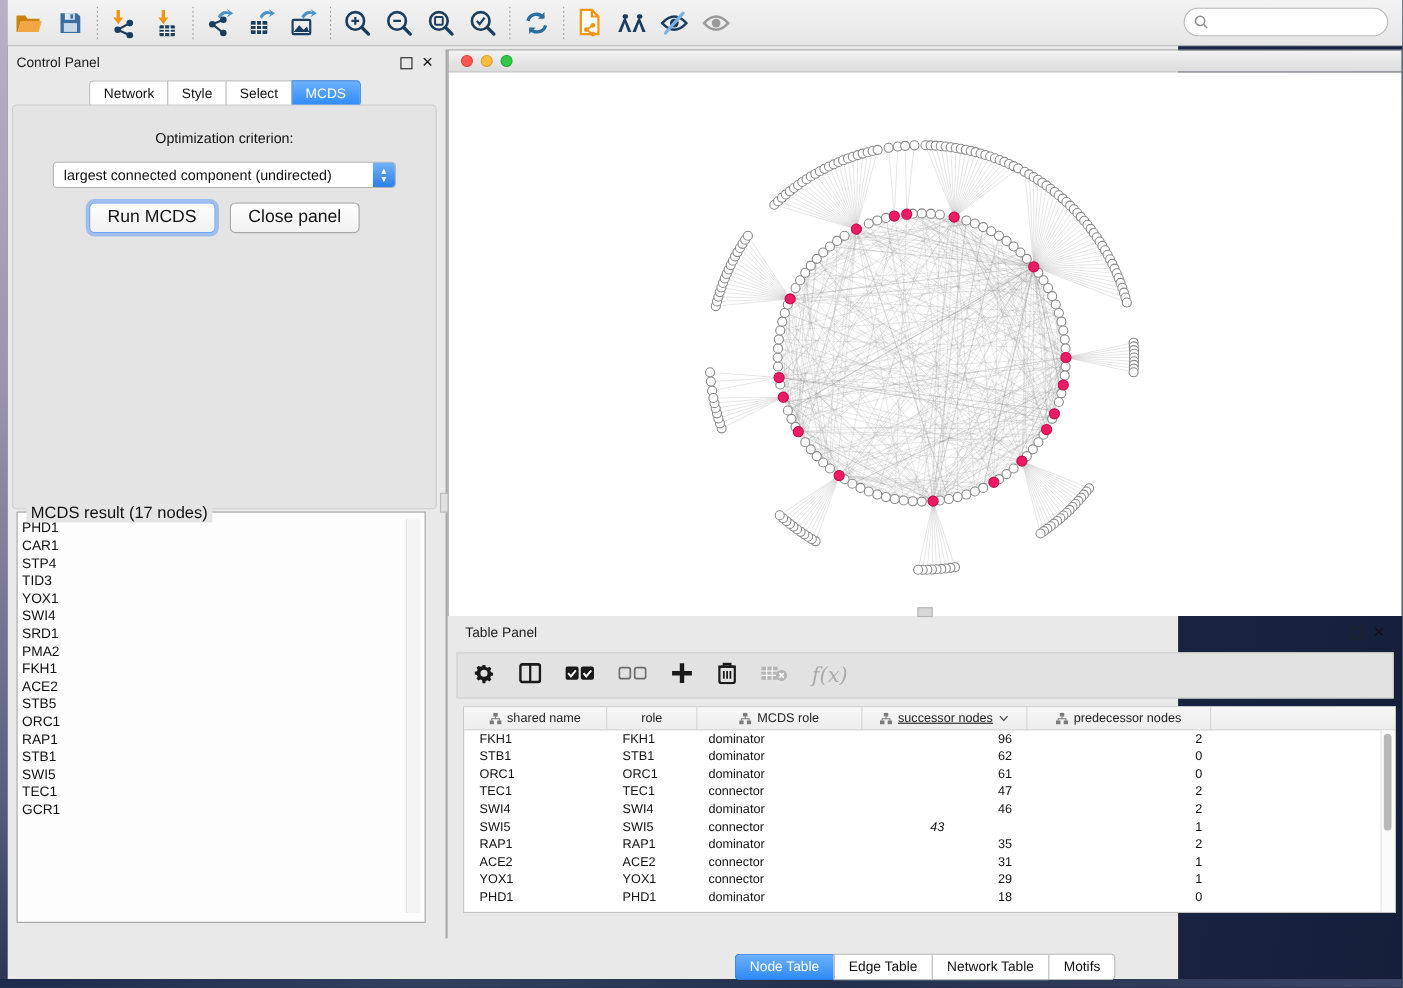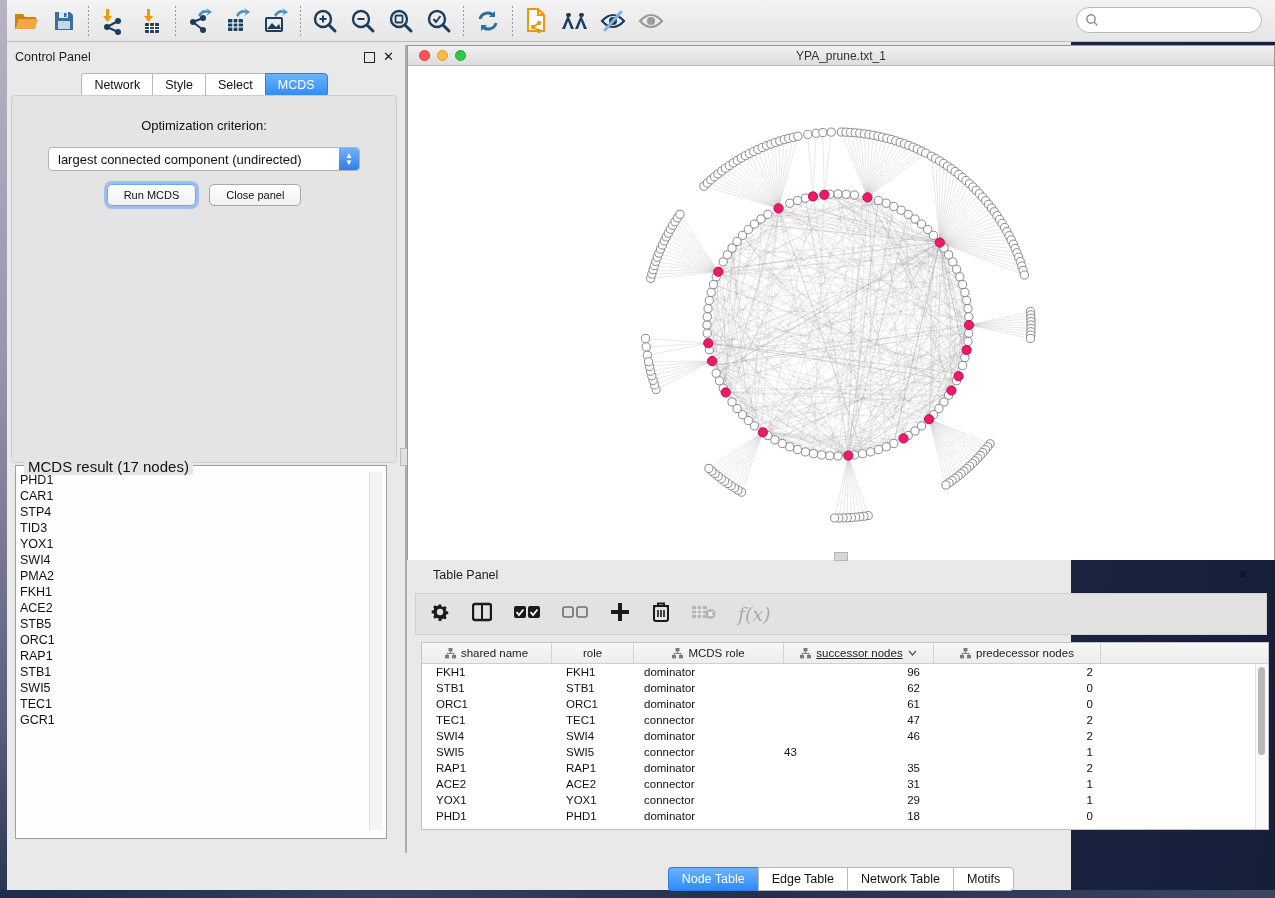--- a/index.html
+++ b/index.html
@@ -36,21 +36,21 @@
   .ctab.active{background:linear-gradient(#6db1fd,#2e8bf7);color:#fff;border-color:#2e7fe0;}
   .cbody{position:absolute;left:4px;top:50px;width:384px;height:366px;background:#e4e4e4;
     border:1px solid #cdcdcd;border-radius:4px;}
   .opt-label{margin-top:22px;text-align:center;font-size:13px;color:#111;}
   .dropdown{margin:14px auto 0;width:312px;height:24px;background:#fff;border:1px solid #b3b3b3;
     border-radius:4px;display:flex;align-items:center;box-sizing:border-box;}
   .dropdown .val{font-size:13px;color:#111;padding-left:9px;flex:1;white-space:nowrap;overflow:hidden;}
   .dd-step{width:20px;height:22px;border-radius:0 3px 3px 0;background:linear-gradient(#72b1f8,#2d7fe8);
     display:flex;flex-direction:column;align-items:center;justify-content:center;color:#fff;font-size:8px;line-height:7px;}
   .btnrow{margin-top:13px;display:flex;justify-content:center;gap:13px;}
-  .pbtn{font-size:11px;color:#111;background:linear-gradient(#ffffff,#f1f1f1);border:1px solid #a8a8a8;
+  .pbtn{font-size:16px;color:#111;background:linear-gradient(#ffffff,#f1f1f1);border:1px solid #a8a8a8;
     border-radius:5px;padding:4px 16px;}
   .pbtn.focused{box-shadow:0 0 0 3px rgba(110,165,245,.6);border-color:#6ea5f5;}
   .mcds-box{position:absolute;left:8px;top:420px;width:370px;height:372px;
     border:1px solid #9f9f9f;background:#fdfdfd;}
   .mcds-legend{position:absolute;left:8px;top:-8px;background:#e5e5e5;padding:0 4px;font-size:15px;color:#111;}
   .mcds-list{position:absolute;left:4px;top:6px;width:346px;height:358px;overflow:hidden;
     font-size:12.5px;color:#111;line-height:16px;}
   .mcds-scroll{position:absolute;right:4px;top:6px;width:12px;height:358px;background:#f4f4f4;border-left:1px solid #e0e0e0;}
 
   
@@ -275,20 +275,21 @@
       </div>
       <div class="mcds-box">
         <div class="mcds-legend">MCDS result (17 nodes)</div>
         <div class="mcds-list" id="mcds-list">
             <div>PHD1</div>
             <div>CAR1</div>
             <div>STP4</div>
             <div>TID3</div>
             <div>YOX1</div>
             <div>SWI4</div>
+            <div>SRD1</div>
             <div>PMA2</div>
             <div>FKH1</div>
             <div>ACE2</div>
             <div>STB5</div>
             <div>ORC1</div>
             <div>RAP1</div>
             <div>STB1</div>
             <div>SWI5</div>
             <div>TEC1</div>
             <div>GCR1</div>
@@ -298,21 +299,20 @@
     </div>
 
     <div class="vsplit"></div>
     <div class="vsplit-handle"></div>
 
     <div class="netwin">
       <div class="net-titlebar">
         <span class="tl red"></span>
         <span class="tl yellow"></span>
         <span class="tl green"></span>
-        <span class="net-title">YPA_prune.txt_1</span>
       </div>
       <div class="net-canvas">
         <svg id="graph-svg" width="866" height="494">
             <g>
               <line x1="370.52724453411935" y1="142.2781453313238" x2="353.000131949686" y2="364.9812262631181" stroke="#9a9a9a" stroke-width="0.65" stroke-opacity="0.3"></line>
               <line x1="370.52724453411935" y1="142.2781453313238" x2="478.2243164016928" y2="380.80071965136096" stroke="#9a9a9a" stroke-width="0.65" stroke-opacity="0.3"></line>
               <line x1="370.52724453411935" y1="142.2781453313238" x2="324.0187737368819" y2="182.00013194968602" stroke="#9a9a9a" stroke-width="0.65" stroke-opacity="0.3"></line>
               <line x1="370.52724453411935" y1="142.2781453313238" x2="319.39304175923604" y2="329.19331014224855" stroke="#9a9a9a" stroke-width="0.65" stroke-opacity="0.3"></line>
               <line x1="370.52724453411935" y1="142.2781453313238" x2="544.7961750857461" y2="195.8902686926753" stroke="#9a9a9a" stroke-width="0.65" stroke-opacity="0.3"></line>
               <line x1="370.52724453411935" y1="142.2781453313238" x2="413.58134640307617" y2="388.9670258721966" stroke="#9a9a9a" stroke-width="0.65" stroke-opacity="0.3"></line>
@@ -1113,21 +1113,21 @@
               <circle cx="354.861486838013" cy="366.30891780185794" r="4.6" fill="#ed1a66" stroke="#c00d50" stroke-width="1"></circle>
               <circle cx="495.5" cy="372.4493278957615" r="4.6" fill="#ed1a66" stroke="#c00d50" stroke-width="1"></circle>
               <circle cx="440.2781415403477" cy="389.5961707190398" r="4.6" fill="#ed1a66" stroke="#c00d50" stroke-width="1"></circle>
             </g>
           </svg>
       </div>
     </div>
     <div class="hsplit-handle"></div>
 
     <div class="tpanel">
-      <div class="panel-titlebar" style="padding:0 26px;">
+      <div class="panel-titlebar" style="padding:0 16px;">
         <span class="panel-title">Table Panel</span>
         <span class="panel-ticons">
           <span class="float-ic"></span>
           <span class="close-ic">✕</span>
         </span>
       </div>
       <div class="ttoolbar">
         <span><svg width="20" height="20" viewBox="0 0 20 20">
               <path fill="#1a1a1a" d="M8.5 1h3l.5 2.3 2 .8 2-1.2 2.1 2.1-1.2 2 .8 2 2.3.5v3l-2.3.5-.8 2 1.2 2-2.1 2.1-2-1.2-2 .8-.5 2.3h-3L8 17.7l-2-.8-2 1.2-2.1-2.1 1.2-2-.8-2L0 11.5v-3l2.3-.5.8-2-1.2-2L4 1.9l2 1.2 2-.8z" transform="scale(.83) translate(2,2)"></path>
               <circle cx="10" cy="10" r="3.2" fill="#e2e2e2"></circle>
@@ -1249,21 +1249,21 @@
               <div class="td" style="width: 130px; text-align: left; padding-left: 14px;">SWI4</div>
               <div class="td" style="width: 82px; text-align: left; padding-left: 14px;">SWI4</div>
               <div class="td" style="width: 150px; text-align: left; padding-left: 10px;">dominator</div>
               <div class="td" style="width: 150px; text-align: right; padding-right: 14px;">46</div>
               <div class="td" style="width: 167px; text-align: right; padding-right: 8px;">2</div>
             </div>
             <div class="trow">
               <div class="td" style="width: 130px; text-align: left; padding-left: 14px;">SWI5</div>
               <div class="td" style="width: 82px; text-align: left; padding-left: 14px;">SWI5</div>
               <div class="td" style="width: 150px; text-align: left; padding-left: 10px;">connector</div>
-              <div class="td" style="width: 150px; text-align: left; padding-right: 14px;">43</div>
+              <div class="td" style="width: 150px; text-align: center; padding-right: 14px; font-style: italic;">43</div>
               <div class="td" style="width: 167px; text-align: right; padding-right: 8px;">1</div>
             </div>
             <div class="trow">
               <div class="td" style="width: 130px; text-align: left; padding-left: 14px;">RAP1</div>
               <div class="td" style="width: 82px; text-align: left; padding-left: 14px;">RAP1</div>
               <div class="td" style="width: 150px; text-align: left; padding-left: 10px;">dominator</div>
               <div class="td" style="width: 150px; text-align: right; padding-right: 14px;">35</div>
               <div class="td" style="width: 167px; text-align: right; padding-right: 8px;">2</div>
             </div>
             <div class="trow">

